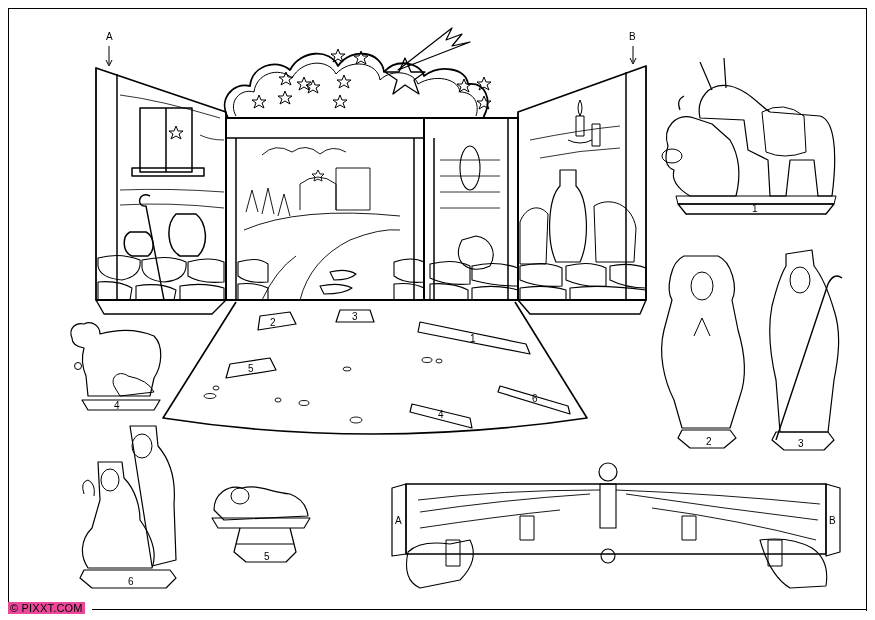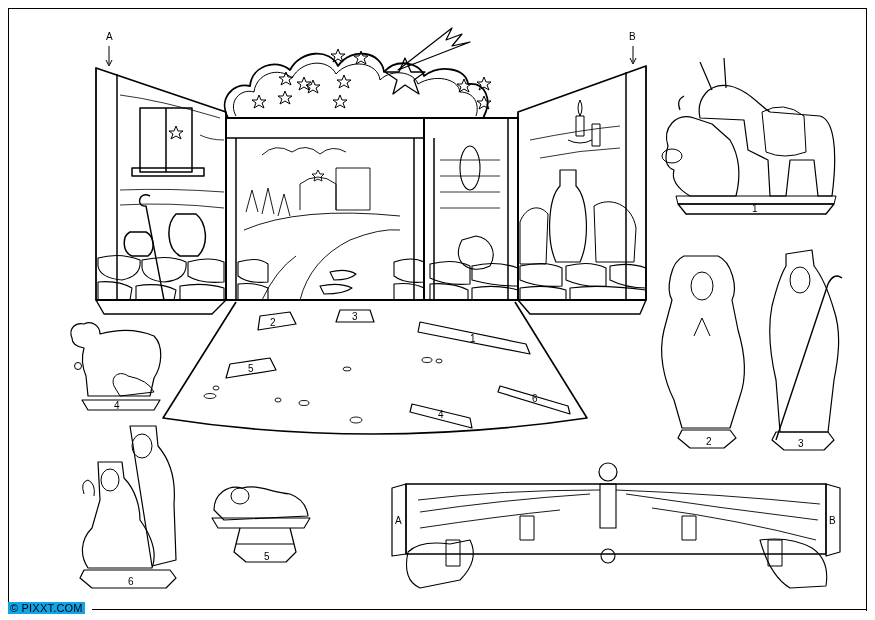--- a/index.html
+++ b/index.html
@@ -1,19 +1,19 @@
 <!DOCTYPE html>
 <html><head>
 <meta charset="utf-8">
 <style>
   html,body{margin:0;padding:0;background:#fff;}
   body{width:875px;height:620px;position:relative;overflow:hidden;font-family:"Liberation Sans",sans-serif;color:#000;}
   .frame{position:absolute;left:8px;top:8px;width:857px;height:602px;border:1.5px solid #000;border-bottom:none;}
   .frame-bottom{position:absolute;left:92px;top:609px;width:774px;height:0;border-top:1.5px solid #000;}
-  .credit{position:absolute;left:8px;top:602px;font-size:11px;letter-spacing:0.2px;background:#0ea5e9;padding:0 2px;}
+  .credit{position:absolute;left:8px;top:602px;font-size:11px;letter-spacing:0.2px;background:#ec4899;padding:0 2px;}
   svg{position:absolute;left:0;top:0;}
   .lbl{font-family:"Liberation Sans",sans-serif;font-size:10px;fill:#000;}
 </style>
 </head>
 <body>
 
 <div class="frame"></div>
 <div class="frame-bottom"></div>
 <div class="credit">© PIXXT.COM</div>
 

